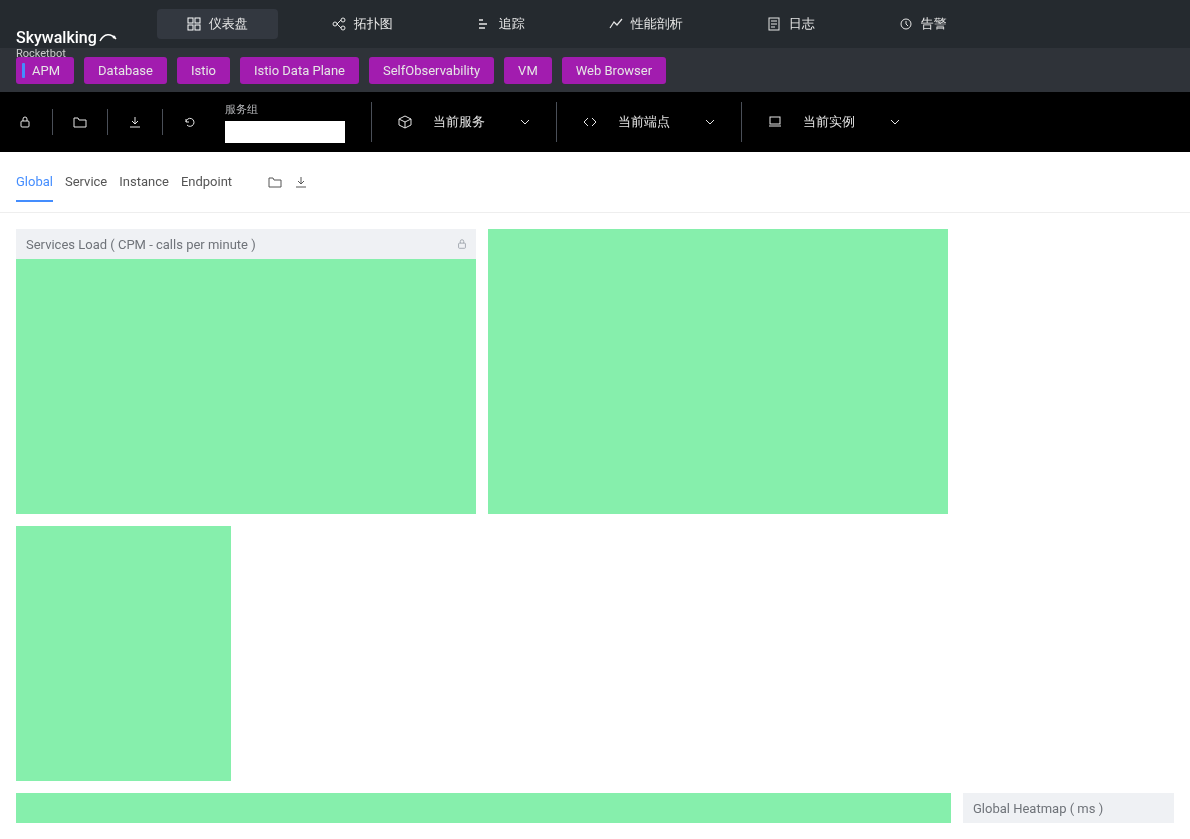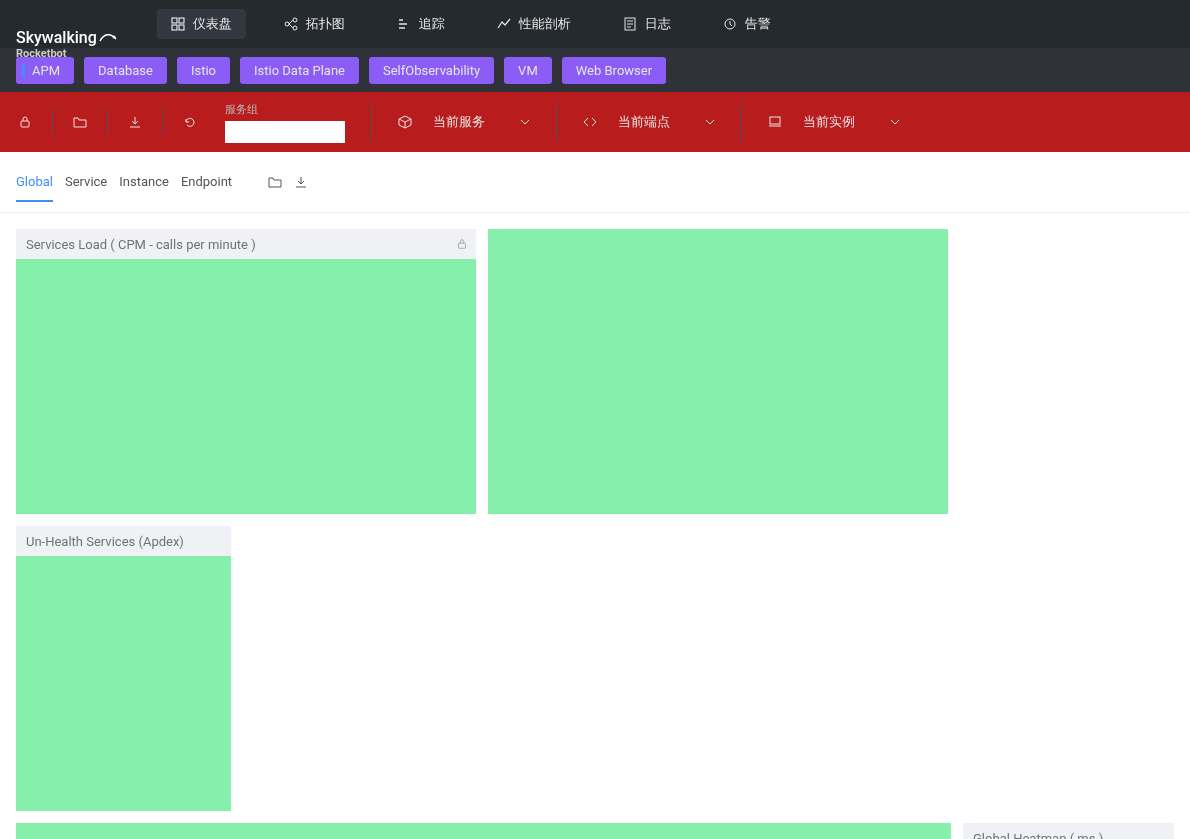--- a/index.html
+++ b/index.html
@@ -1,32 +1,32 @@
 <!DOCTYPE html>
 <html><head>
 <meta charset="utf-8">
 <style>
 * { margin: 0; padding: 0; box-sizing: border-box; }
 body { font-family: -apple-system, BlinkMacSystemFont, "Segoe UI", Roboto, "Helvetica Neue", Arial, sans-serif; font-size: 14px; background: #fff; width: 1190px; height: 839px; overflow: hidden; }
 
 .topnav { background: #252a2f; height: 48px; display: flex; align-items: center; padding: 0 16px; gap: 24px; }
 .brand { color: #fff; display: flex; flex-direction: column; margin-right: 16px; }
 .brand-main { font-size: 16px; font-weight: 500; display: flex; align-items: center; margin-top: 40px; }
-.brand-sub { font-size: 11px; color: #ccc; font-weight: bold; }
-.nav-item { display: inline-flex; align-items: center; gap: 8px; color: #e6e6e6; padding: 6px 14px; border-radius: 4px; cursor: pointer; font-size: 13px; }
+.brand-sub { font-size: 11px; color: #ccc; }
+.nav-item { display: inline-flex; align-items: center; gap: 8px; color: #e6e6e6; padding: 6px 30px; border-radius: 4px; cursor: pointer; font-size: 13px; }
 .nav-item.active { background: #333840; }
 .nav-item svg, .nav-item .ico { width: 14px; height: 14px; }
 
 .subtabs { background: #2f3339; height: 44px; display: flex; align-items: center; padding: 0 16px; gap: 10px; }
-.subtab { display: inline-flex; align-items: center; padding: 6px 14px; background: #8b5cf6; color: #e6e6e6; border-radius: 3px; cursor: pointer; font-size: 13px; }
+.subtab { display: inline-flex; align-items: center; padding: 6px 14px; background: #a21caf; color: #e6e6e6; border-radius: 3px; cursor: pointer; font-size: 13px; }
 .subtab.active { position: relative; }
 .subtab.active::before { content: ""; position: absolute; left: 6px; top: 6px; bottom: 6px; width: 3px; background: #448dfe; border-radius: 1px; }
 .subtab.active { padding-left: 16px; }
 
-.selectorbar { background: #b91c1c; height: 60px; display: flex; align-items: center; padding: 0 12px; gap: 14px; color: #e6e6e6; }
+.selectorbar { background: #000000; height: 60px; display: flex; align-items: center; padding: 0 12px; gap: 14px; color: #e6e6e6; }
 .icobtn { width: 26px; height: 26px; display: inline-flex; align-items: center; justify-content: center; cursor: pointer; color: #e6e6e6; }
 .vsep { width: 1px; height: 26px; background: #4a4f58; }
 .selgroup { display: flex; flex-direction: column; gap: 4px; }
 .selgroup-label { font-size: 11px; color: #b7b8bb; }
 .selgroup input { height: 22px; width: 120px; border: none; background: #fff; padding: 2px 6px; font-size: 12px; }
 .vsep-tall { width: 1px; height: 40px; background: #4a4f58; margin: 0 12px; }
 .selector { display: flex; align-items: center; gap: 21px; cursor: pointer; font-size: 13px; }
 .selector .caret { margin-left: 14px; }
 
 .scopetabs { height: 61px; display: flex; align-items: center; gap: 12px; padding: 0 16px; border-bottom: 1px solid #eee; }
@@ -226,23 +226,20 @@
             <path d="M5 6 V4 a2 2 0 0 1 4 0 V6" fill="none" stroke="#9aa0a8"></path>
           </svg>
         </span>
     </div>
     <div class="card-body"></div>
   </div>
   <div class="card card-top wide">
     <div class="card-body"></div>
   </div>
   <div class="card card-top nar">
-    <div class="card-header">
-      <span>Un-Health Services (Apdex)</span>
-    </div>
     <div class="card-body"></div>
   </div>
 
   <div class="card card-wide">
     <div class="chart-legend" id="legend"></div>
 
   </div>
 
   <div class="card card-right">
     <div class="card-header">

